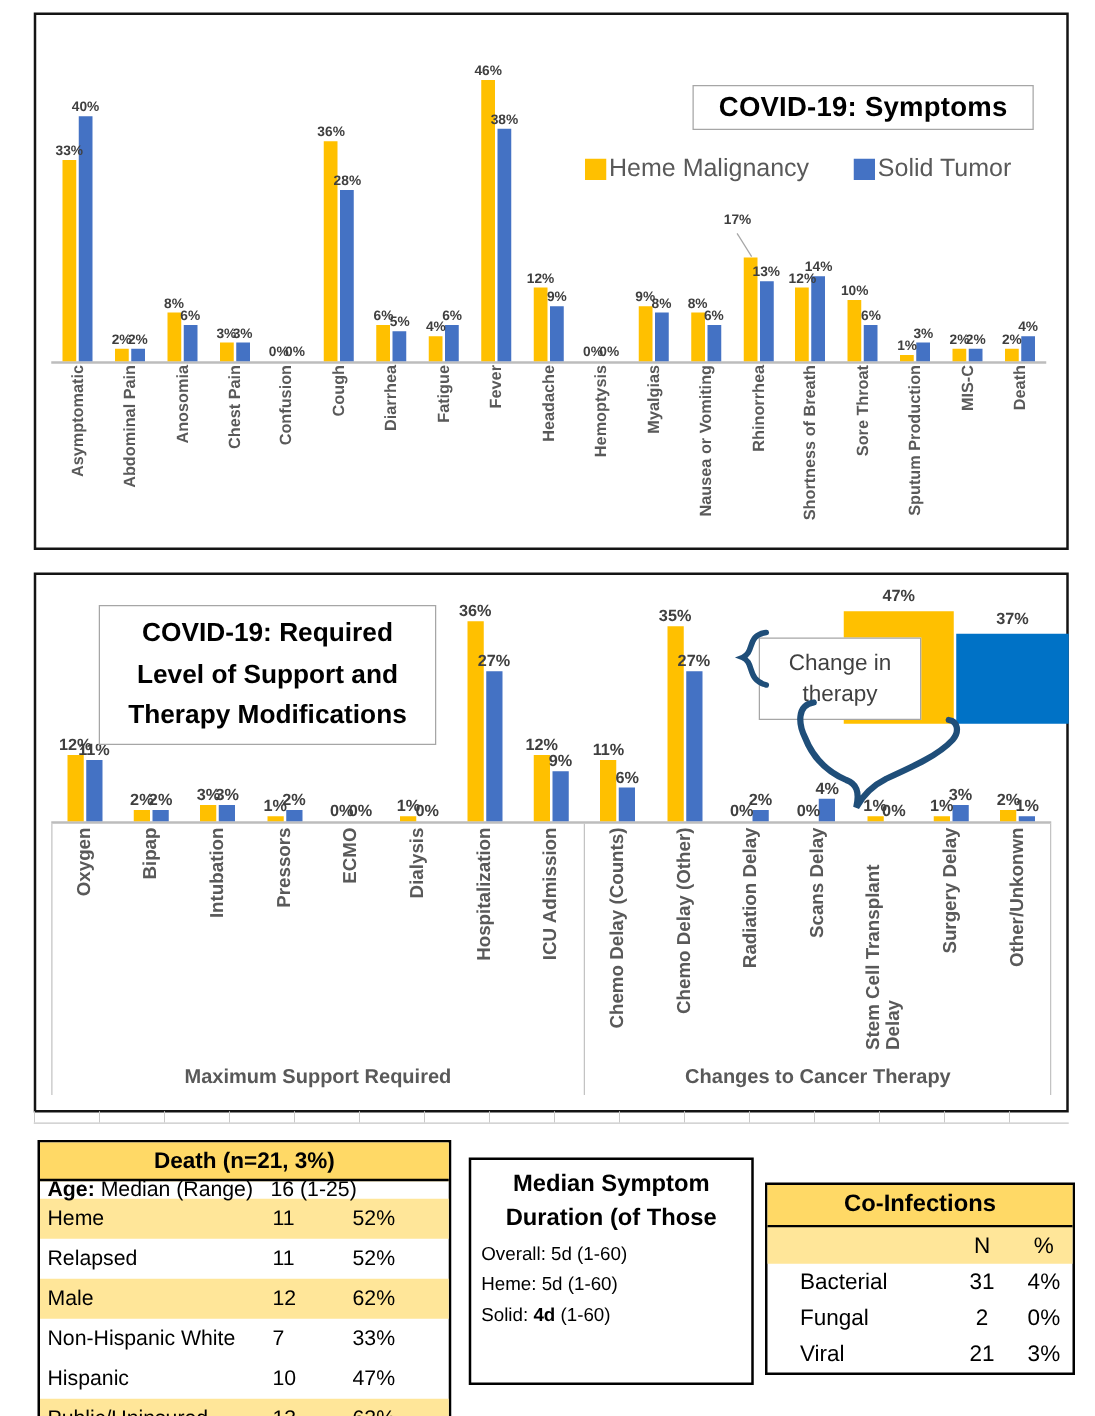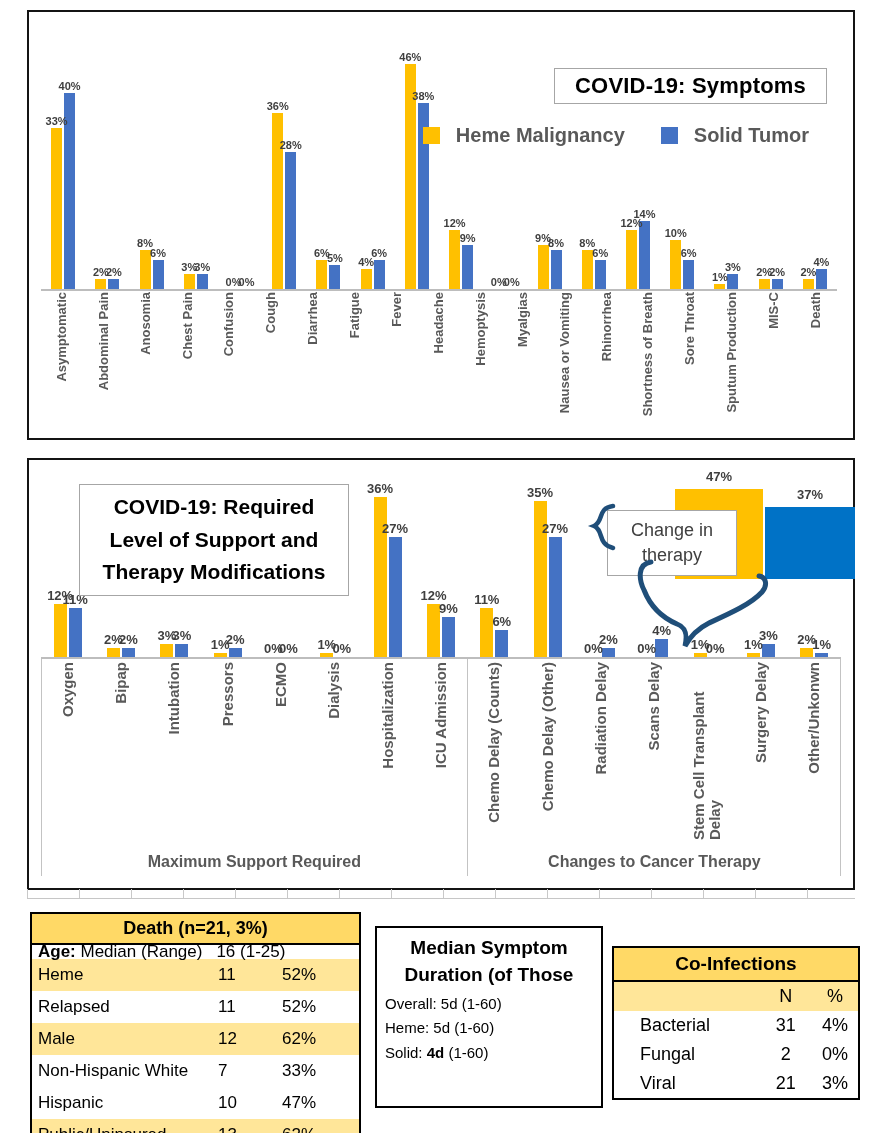--- a/index.html
+++ b/index.html
@@ -30,21 +30,21 @@
   #c2-xlabels{left:12px;top:202px;width:800px;}
   .xcol{flex:1;display:flex;justify-content:center;align-items:flex-start;min-width:0;}
   .xlab{writing-mode:vertical-rl;transform:rotate(180deg);font-weight:bold;color:#595959;line-height:1.08;text-align:left;}
   #c1-xlabels .xlab{font-size:13px;max-height:146px;}
   #c2-xlabels .xlab{font-size:15px;max-height:178px;}
 
   
   #c1-titlebox{position:absolute;top:56px;right:26px;border:1.5px solid #a6a6a6;background:#fff;
     padding:4px 20px;font-size:22px;font-weight:bold;letter-spacing:.2px;}
   #c1-legend{position:absolute;top:112px;right:44px;display:flex;gap:36px;align-items:center;}
-  .leg{display:flex;align-items:center;gap:16px;font-size:20px;font-weight:bold;color:#595959;}
+  .leg{display:flex;align-items:center;gap:2px;font-size:20px;font-weight:normal;color:#595959;}
   .swatch{width:17px;height:17px;flex:0 0 auto;}
 
   
   #c2-titlebox{position:absolute;left:50px;top:24px;width:268px;border:1.5px solid #a6a6a6;background:#fff;
     text-align:center;font-size:21px;font-weight:bold;line-height:1.55;padding:6px 0;z-index:3;}
 
   
   #c2-groups{position:absolute;left:12px;top:388px;width:800px;height:28px;display:flex;}
   .grouplab{display:flex;align-items:center;justify-content:center;font-weight:bold;font-size:16px;color:#595959;}
   .g1{flex:8;} .g2{flex:7;}
@@ -243,20 +243,32 @@
       </div>
       <div class="bargroup">
         <div class="pair">
           <div class="barwrap">
             <div class="vlab">8%</div>
             <div class="bar" style="height: 39.1304px; background: rgb(255, 192, 0);"></div>
           </div>
           <div class="barwrap">
             <div class="vlab">6%</div>
             <div class="bar" style="height: 29.3478px; background: rgb(68, 114, 196);"></div>
+          </div>
+        </div>
+      </div>
+      <div class="bargroup">
+        <div class="pair">
+          <div class="barwrap raised">
+            <div class="vlab">17%</div>
+            <div class="bar" style="height: 83.1522px; background: rgb(255, 192, 0);"></div>
+          </div>
+          <div class="barwrap">
+            <div class="vlab">13%</div>
+            <div class="bar" style="height: 63.587px; background: rgb(68, 114, 196);"></div>
           </div>
         </div>
       </div>
       <div class="bargroup">
         <div class="pair">
           <div class="barwrap">
             <div class="vlab">12%</div>
             <div class="bar" style="height: 58.6957px; background: rgb(255, 192, 0);"></div>
           </div>
           <div class="barwrap">

